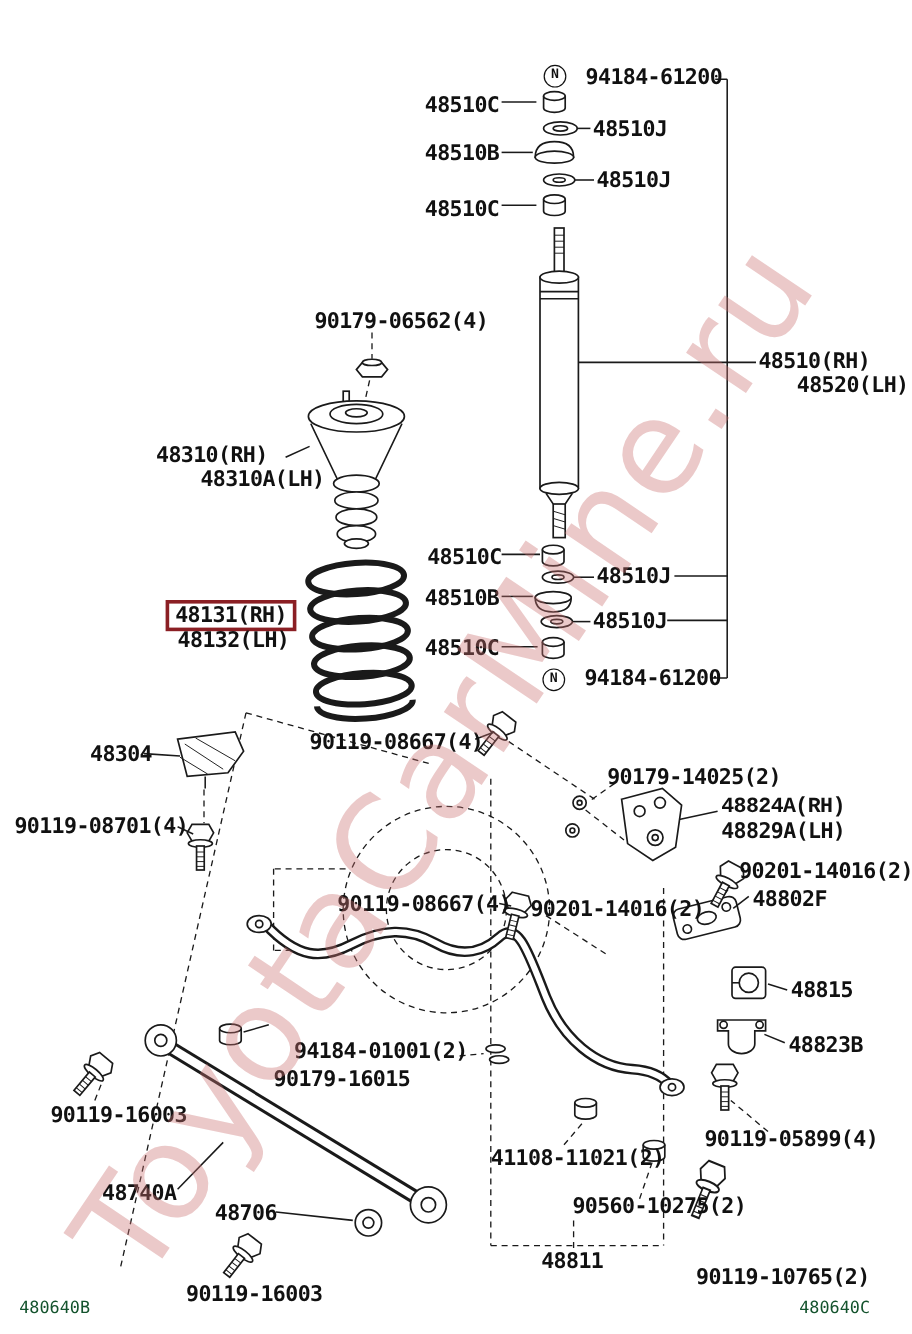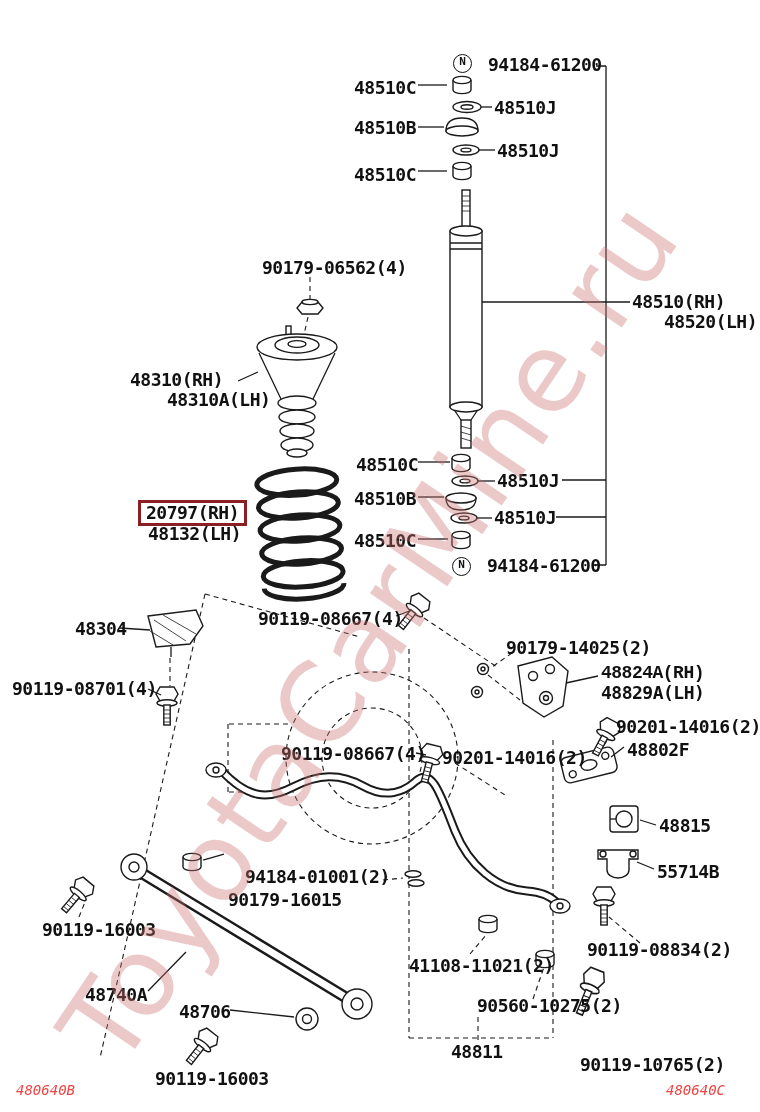--- a/index.html
+++ b/index.html
@@ -26,23 +26,22 @@
     letter-spacing:-0.5px;color:#111;white-space:nowrap;
     font-family:"DejaVu Sans Mono", monospace;
   }
   .plabel.boxed{border:3px solid var(--hl,#8b1f24);padding:0 5px;background:rgba(255,255,255,0.0);}
   .plabel.nsym{
     width:17px;height:17px;border:1.5px solid #111;border-radius:50%;
     font-size:11px;line-height:14px;text-align:center;letter-spacing:0;
     background:#fff;padding:0;
   }
   .pagecode{
-    position:absolute;font-size:14px;color:#ef4444;z-index:10;
+    position:absolute;font-size:14px;color:#14532d;z-index:10;
     font-family:"DejaVu Sans Mono", monospace;
-    font-style:italic;
   }
   #code-left{left:16px;top:1082px;}
   #code-right{left:666px;top:1082px;}
   #watermark{
     position:absolute;left:35px;top:1015px;z-index:20;
     transform-origin:0 0;transform:rotate(-56deg);
     font-family:"DejaVu Sans", sans-serif;font-size:110px;letter-spacing:3px;
     color:var(--wm,rgba(203,112,112,0.38));white-space:nowrap;pointer-events:none;
   }
 </style>
@@ -268,41 +267,41 @@
       <div class="plabel" style="left: 354px; top: 165px;">48510C</div>
       <div class="plabel" style="left: 262px; top: 258px;">90179-06562(4)</div>
       <div class="plabel" style="left: 632px; top: 292px;">48510(RH)</div>
       <div class="plabel" style="left: 664px; top: 312px;">48520(LH)</div>
       <div class="plabel" style="left: 130px; top: 370px;">48310(RH)</div>
       <div class="plabel" style="left: 127px; top: 390px; margin-left: 40px;">48310A(LH)</div>
       <div class="plabel" style="left: 356px; top: 455px;">48510C</div>
       <div class="plabel" style="left: 497px; top: 471px;">48510J</div>
       <div class="plabel" style="left: 354px; top: 489px;">48510B</div>
       <div class="plabel" style="left: 494px; top: 508px;">48510J</div>
-      <div class="plabel boxed" style="left: 138px; top: 500px;">20797(RH)</div>
+      <div class="plabel boxed" style="left: 138px; top: 500px;">48131(RH)</div>
       <div class="plabel" style="left: 148px; top: 524px;">48132(LH)</div>
       <div class="plabel" style="left: 354px; top: 531px;">48510C</div>
       <div class="plabel nsym" style="left: 452px; top: 557px;">N</div>
       <div class="plabel" style="left: 487px; top: 556px;">94184-61200</div>
       <div class="plabel" style="left: 75px; top: 619px;">48304</div>
       <div class="plabel" style="left: 258px; top: 609px;">90119-08667(4)</div>
       <div class="plabel" style="left: 506px; top: 638px;">90179-14025(2)</div>
       <div class="plabel" style="left: 601px; top: 663px; font-family: Liberation Mono, monospace;">48824A(RH)</div>
       <div class="plabel" style="left: 601px; top: 683px;">48829A(LH)</div>
       <div class="plabel" style="left: 12px; top: 679px;">90119-08701(4)</div>
       <div class="plabel" style="left: 616px; top: 717px;">90201-14016(2)</div>
       <div class="plabel" style="left: 627px; top: 740px;">48802F</div>
       <div class="plabel" style="left: 281px; top: 744px;">90119-08667(4)</div>
       <div class="plabel" style="left: 442px; top: 748px;">90201-14016(2)</div>
       <div class="plabel" style="left: 659px; top: 816px;">48815</div>
       <div class="plabel" style="left: 228px; top: 890px;">90179-16015</div>
-      <div class="plabel" style="left: 657px; top: 862px;">55714B</div>
+      <div class="plabel" style="left: 657px; top: 862px;">48823B</div>
       <div class="plabel" style="left: 245px; top: 867px;">94184-01001(2)</div>
       <div class="plabel" style="left: 42px; top: 920px;">90119-16003</div>
-      <div class="plabel" style="left: 587px; top: 940px;">90119-08834(2)</div>
+      <div class="plabel" style="left: 587px; top: 940px;">90119-05899(4)</div>
       <div class="plabel" style="left: 409px; top: 956px;">41108-11021(2)</div>
       <div class="plabel" style="left: 85px; top: 985px;">48740A</div>
       <div class="plabel" style="left: 477px; top: 996px;">90560-10275(2)</div>
       <div class="plabel" style="left: 179px; top: 1002px;">48706</div>
       <div class="plabel" style="left: 580px; top: 1055px;">90119-10765(2)</div>
       <div class="plabel" style="left: 451px; top: 1042px;">48811</div>
       <div class="plabel" style="left: 155px; top: 1069px;">90119-16003</div>
     </div>
 
   <div id="watermark">ToyotaCarMine.ru</div>

